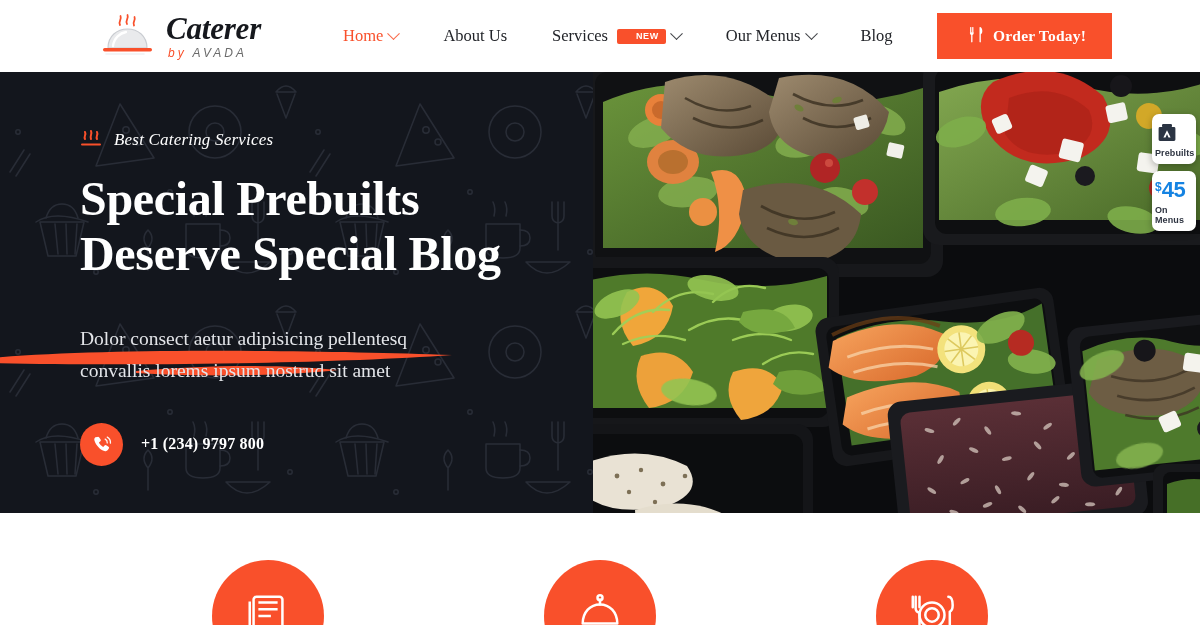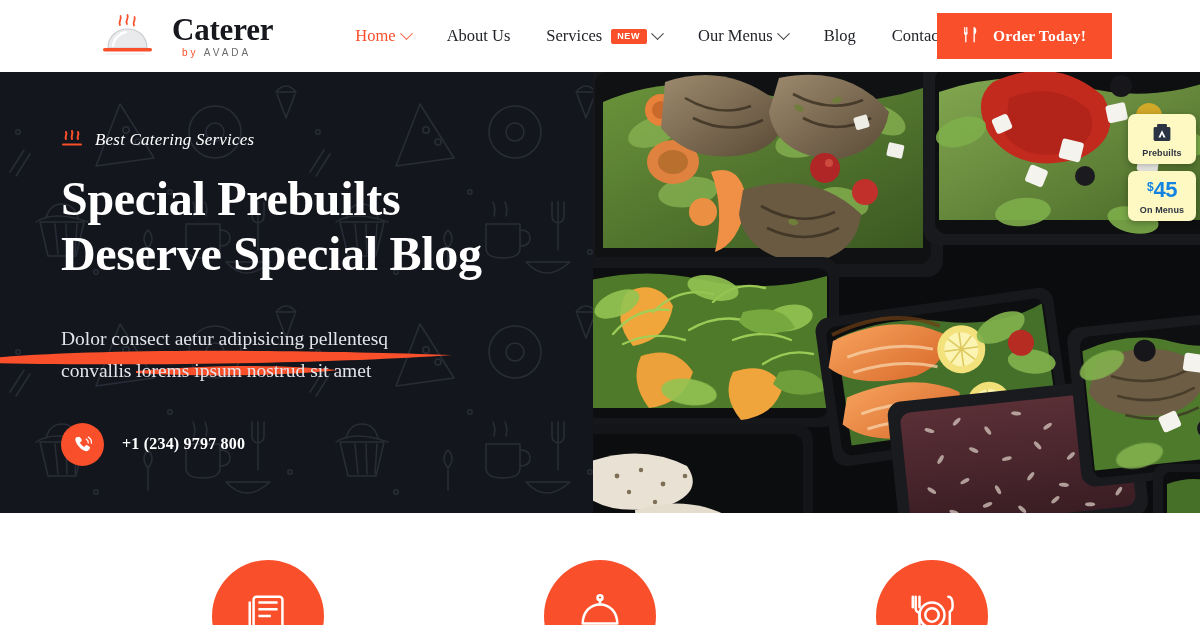--- a/index.html
+++ b/index.html
@@ -13,36 +13,36 @@
   
   .header {
     position:relative;
     height:72px;
     background:#ffffff;
     display:flex;
     align-items:center;
     padding:0 0 0 100px;
     z-index:40;
   }
-  .logo { display:flex; align-items:center; gap:16px; }
+  .logo { display:flex; align-items:center; gap:10px;font-style:italic; }
   .logo-mark { width:56px; height:46px; position:relative; flex:0 0 auto; }
   .logo-text { display:flex; flex-direction:column; line-height:1; }
   .logo-name {
     font-family:"Liberation Serif", serif;
     font-weight:700; font-size:31px; color:#16181d; letter-spacing:-0.2px;
   }
   .logo-sub {
     font-family:"Liberation Sans", sans-serif;
-    font-size:10px; letter-spacing:3px; margin-top:3px; margin-left:10px;
+    font-size:12px; letter-spacing:3px; margin-top:3px; margin-left:2px;
     color:#6b6b6b;
   }
   .logo-sub .by { color:#f9502b; }
 
   .nav {
-    display:flex; align-items:center; gap:0;
+    display:flex; align-items:center; gap:9px;
     margin-left:64px;
     justify-content:flex-end;
   }
   .nav-item {
     display:flex; align-items:center; gap:6px;
     font-family:"Liberation Serif", serif;
     font-size:16.5px;
     color:#222429;
     padding:0 18px;
     cursor:pointer;
@@ -58,32 +58,32 @@
     opacity:.85;
   }
   .badge-new {
     display:inline-block;
     background:#f9502b;
     color:#fff;
     font-family:"Liberation Sans", sans-serif;
     font-size:9px;
     font-weight:700;
     letter-spacing:.6px;
-    padding:3px 7px 3px 6px;
+    padding:3px 7px 3px 19px;
     border-radius:2px;
     margin-left:3px;
     line-height:1;
   }
 
   .cta {
     position:absolute; right:88px; top:50%; transform:translateY(-50%);
     background:#f9502b;
     color:#fff;
     height:46px;
-    display:flex; align-items:center; justify-content:space-between; gap:9px;
+    display:flex; align-items:center; justify-content:flex-end; gap:9px;
     padding:0 26px;
     min-width:175px;
     cursor:pointer;
     border:none;
   }
   .cta-label {
     font-family:"Liberation Serif", serif;
     font-weight:700;
     font-size:15.5px;
     letter-spacing:.2px;
@@ -104,21 +104,21 @@
   .hero-photo {
     position:absolute;
     top:0; right:0; bottom:0;
     width:607px;
     overflow:hidden;
   }
   .hero-photo svg { display:block; width:100%; height:100%; }
 
   .hero-content {
     position:absolute;
-    left:61px;
+    left:80px;
     top:56px;
     width:520px;
     z-index:5;
   }
   .eyebrow {
     display:flex; align-items:center; gap:12px;
     margin-bottom:20px;
   }
   .eyebrow-text {
     font-family:"Liberation Serif", serif;
@@ -172,25 +172,25 @@
   }
 
   
   .float-tabs {
     position:absolute;
     right:4px; top:42px;
     display:flex; flex-direction:column; gap:7px;
     z-index:30;
   }
   .ftab {
-    width:68px;
-    background:#fef9c3;
+    width:44px;
+    background:#ffffff;
     border-radius:7px;
     box-shadow:0 2px 7px rgba(0,0,0,.30);
-    display:flex; flex-direction:column; align-items:center;
+    display:flex; flex-direction:column; 
     padding:7px 3px 6px;
     cursor:pointer;
   }
   .ftab-icon {
     width:24px; height:24px;
     margin-bottom:3px;
   }
   .ftab-label {
     font-family:"Liberation Sans", sans-serif;
     font-size:9px;

